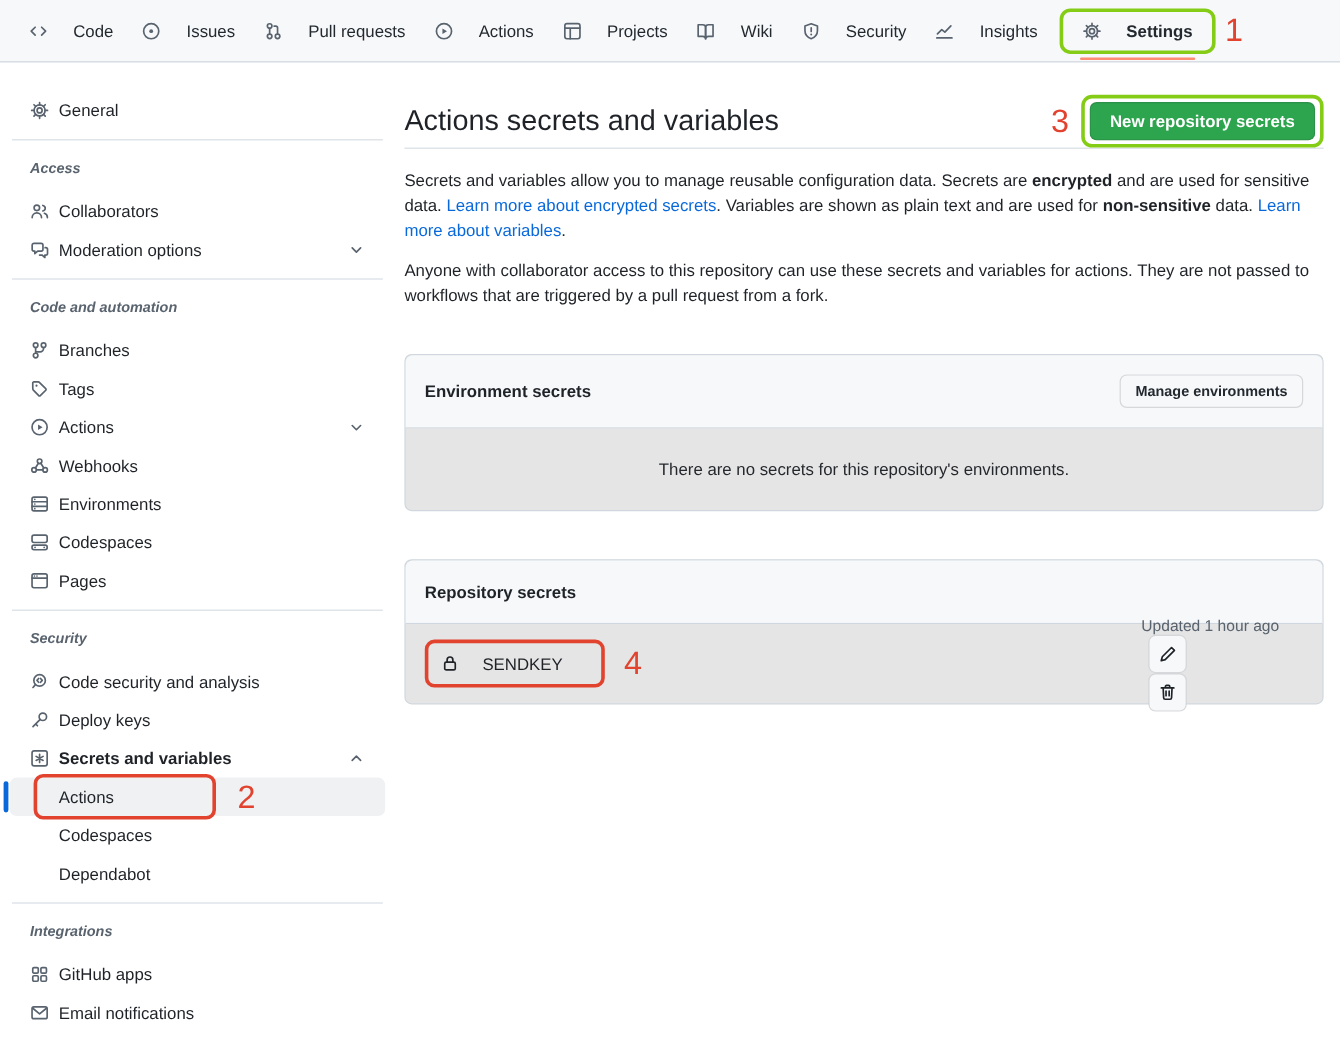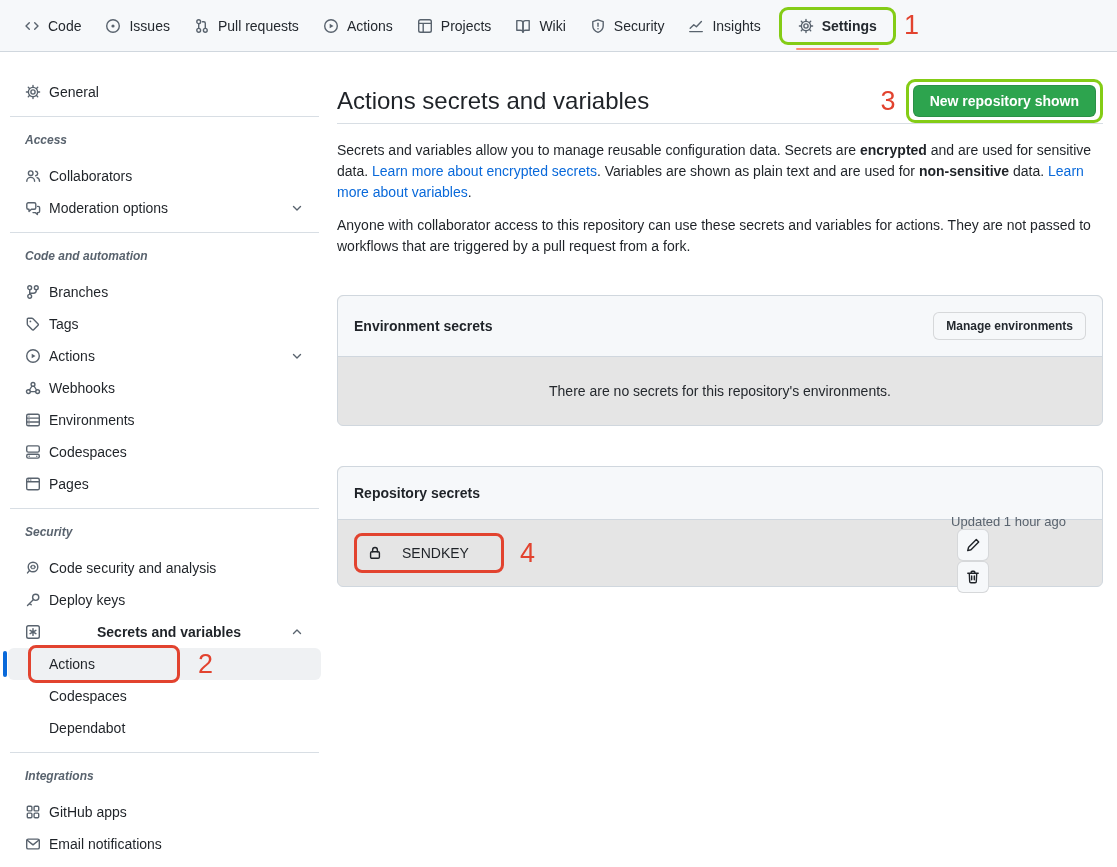--- a/index.html
+++ b/index.html
@@ -11,21 +11,21 @@
   }
   .ic { width:16px; height:16px; flex:none; display:block; }
 
   
   .topnav {
     position:absolute; top:0; left:0; width:1117px; height:52px;
     background:#f6f8fa; border-bottom:1px solid #d0d7de;
     display:flex; align-items:center; padding:0 12px;
   }
   .nav-item {
-    position:relative; display:flex; align-items:flex-end; gap:8px;
+    position:relative; display:flex; align-items:flex-end; gap:21px;
     padding:6px 8px; margin:0 4px; font-size:14px; color:#24292f;
     border-radius:6px; cursor:pointer; white-space:nowrap;
   }
   .nav-item .ic { color:#59636e; }
   .nav-item.active { font-weight:700; }
   .nav-item.active::after {
     content:""; position:absolute; left:6px; right:6px; bottom:-10px;
     height:2px; border-radius:3px; background:#fd8c73;
   }
 
@@ -40,21 +40,21 @@
     position:absolute; top:52px; left:0; width:329px;
     padding:24px 8px 0 8px; font-size:14px;
   }
   .sidebar ul { list-style:none; margin:0; padding:0; }
   .side-item {
     position:relative; display:flex; align-items:center; height:32px;
     padding:0 8px 0 17px; border-radius:6px; color:#1f2328; cursor:pointer;
   }
   .side-item .ic { color:#59636e; margin-right:8px; }
   .side-item .chev { margin-left:auto; color:#59636e; }
-  .side-item.bold { font-weight:700;gap:48px; }
+  .side-item.bold { font-weight:700; }
   .side-item.sub { padding-left:41px; }
   .side-item.sub.active { background:#eff1f3; }
   .side-item.sub.active::before {
     content:""; position:absolute; left:-5px; top:3px; width:4px; height:26px;
     border-radius:2px; background:#0969da;
   }
   .sec-label { font-size:12px; line-height:14px; font-weight:700; color:#59636e; margin:16px 0 13px 17px;font-style:italic; }
   .sidebar hr { border:none; border-top:1px solid #d8dee4; margin:8px 2px; }
   .anno-rect-2 {
     position:absolute; left:20px; top:-3px; width:152px; height:38px;
@@ -492,21 +492,21 @@
   </ul>
 </nav>
 
 <main class="main">
 
   <div class="subhead">
     <h2>Actions secrets and variables</h2>
     <div class="subhead-actions">
       <span class="anno-num" style="margin-right:10px">3</span>
       <span class="anno-box" style="padding:3px 4px; display:flex">
-        <button class="btn-primary">New repository shown</button>
+        <button class="btn-primary">New repository secrets</button>
       </span>
     </div>
   </div>
 
   <p class="intro"><span>Secrets and variables allow you to manage reusable configuration data. Secrets are </span><span class="b">encrypted</span><span> and are used for sensitive data. </span><a class="link">Learn more about encrypted secrets</a><span>. Variables are shown as plain text and are used for </span><span class="b">non-sensitive</span><span> data. </span><a class="link">Learn more about variables</a><span>.</span></p>
 
   <p class="para2">Anyone with collaborator access to this repository can use these secrets and variables for actions. They are not passed to workflows that are triggered by a pull request from a fork.</p>
 
 
   <section class="card">

